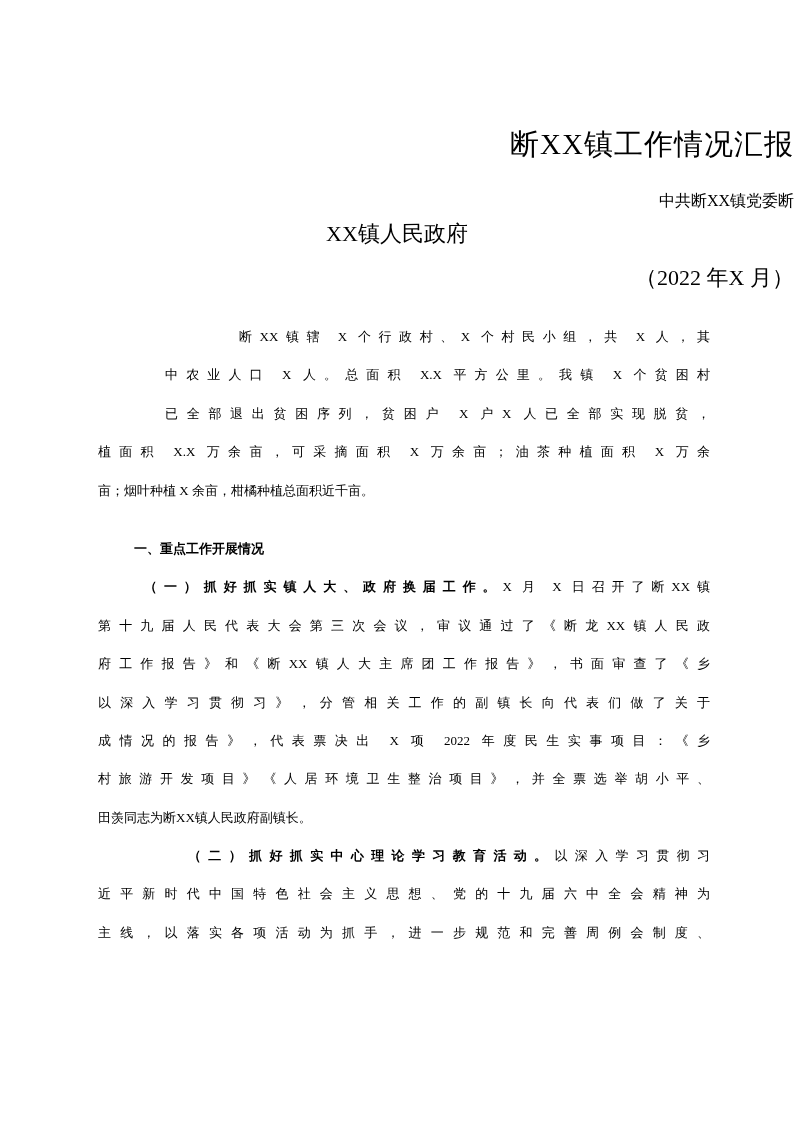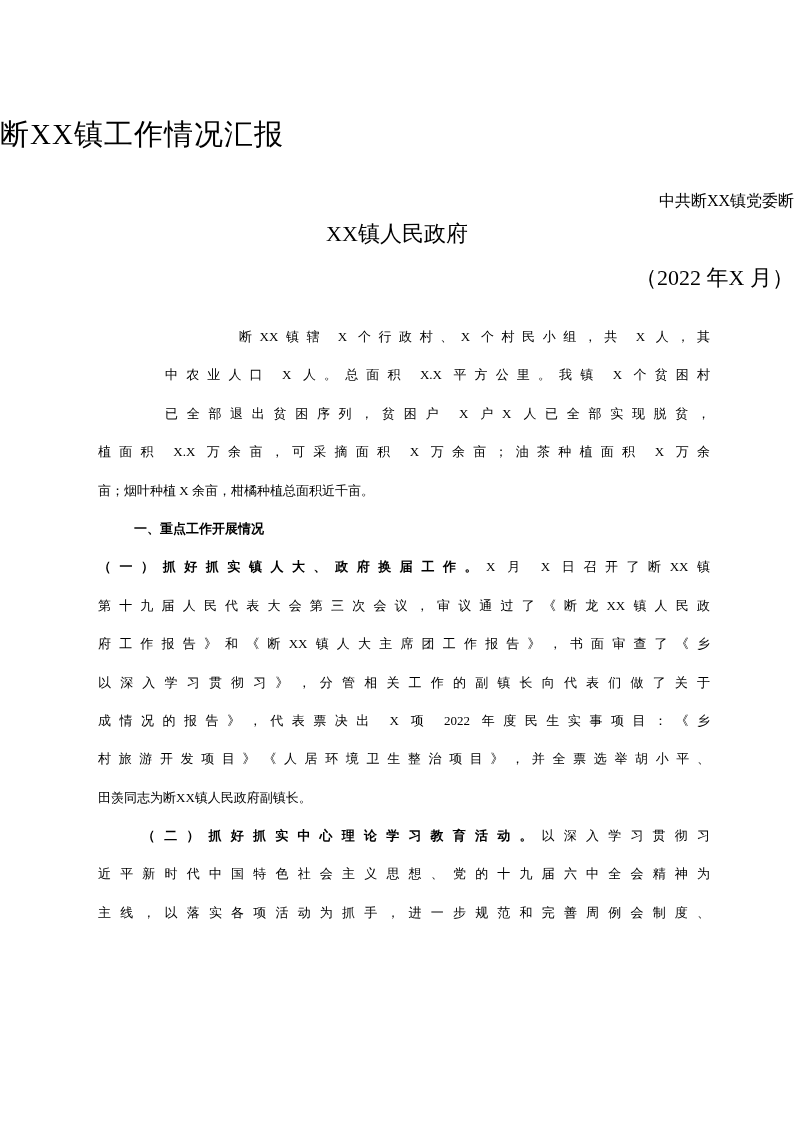--- a/index.html
+++ b/index.html
@@ -6,22 +6,22 @@
   .page {
     position:relative;
     width:794px; height:1122px;
     margin:0 auto;
     background:#ffffff;
     color:#000;
     font-family:"Liberation Serif","DejaVu Serif",serif;
     overflow:hidden;
   }
   .doc-title {
-    position:absolute; top:113px; left:0; right:0;
-    text-align:left;
+    position:absolute; top:123px; left:0; right:0;
+    text-align:right;
     font-size:29px; line-height:42px;
     letter-spacing:1px;
     font-weight:400;
   }
   .byline1 { position:absolute; top:180px; left:0; right:0; text-align:right; font-size:16px; line-height:42px; }
   .byline2 { position:absolute; top:213px; left:0; right:0; text-align:center; font-size:22px; line-height:42px; }
   .date-line { position:absolute; top:257px; left:0; right:0; text-align:right; font-size:22px; line-height:42px; }
   .doc-body {
     position:absolute; top:318px; left:98px;
     width:612px;
@@ -37,24 +37,26 @@
     text-align-last:justify;
   }
   .indent-first { margin-left:141px; }
   .indent-hang  { margin-left:67px;  }
   .indent-two   { margin-left:44px;  }
   .indent-none  { margin-left:0;     }
   .sect-heading {
     margin-left:36px;
     font-family:"Liberation Sans","DejaVu Sans",sans-serif;
     font-weight:700;
+    margin-top:20px;
   }
   .lead {
     font-family:"Liberation Sans","DejaVu Sans",sans-serif;
     font-weight:700;
+    margin-left:46px;
   }
 </style>
 </head>
 <body>
 
 <div class="page">
   <div class="doc-title">断XX镇工作情况汇报</div>
   <div class="byline1">中共断XX镇党委断</div>
   <div class="byline2">XX镇人民政府</div>
   <div class="date-line">（2022 年X 月）</div>

